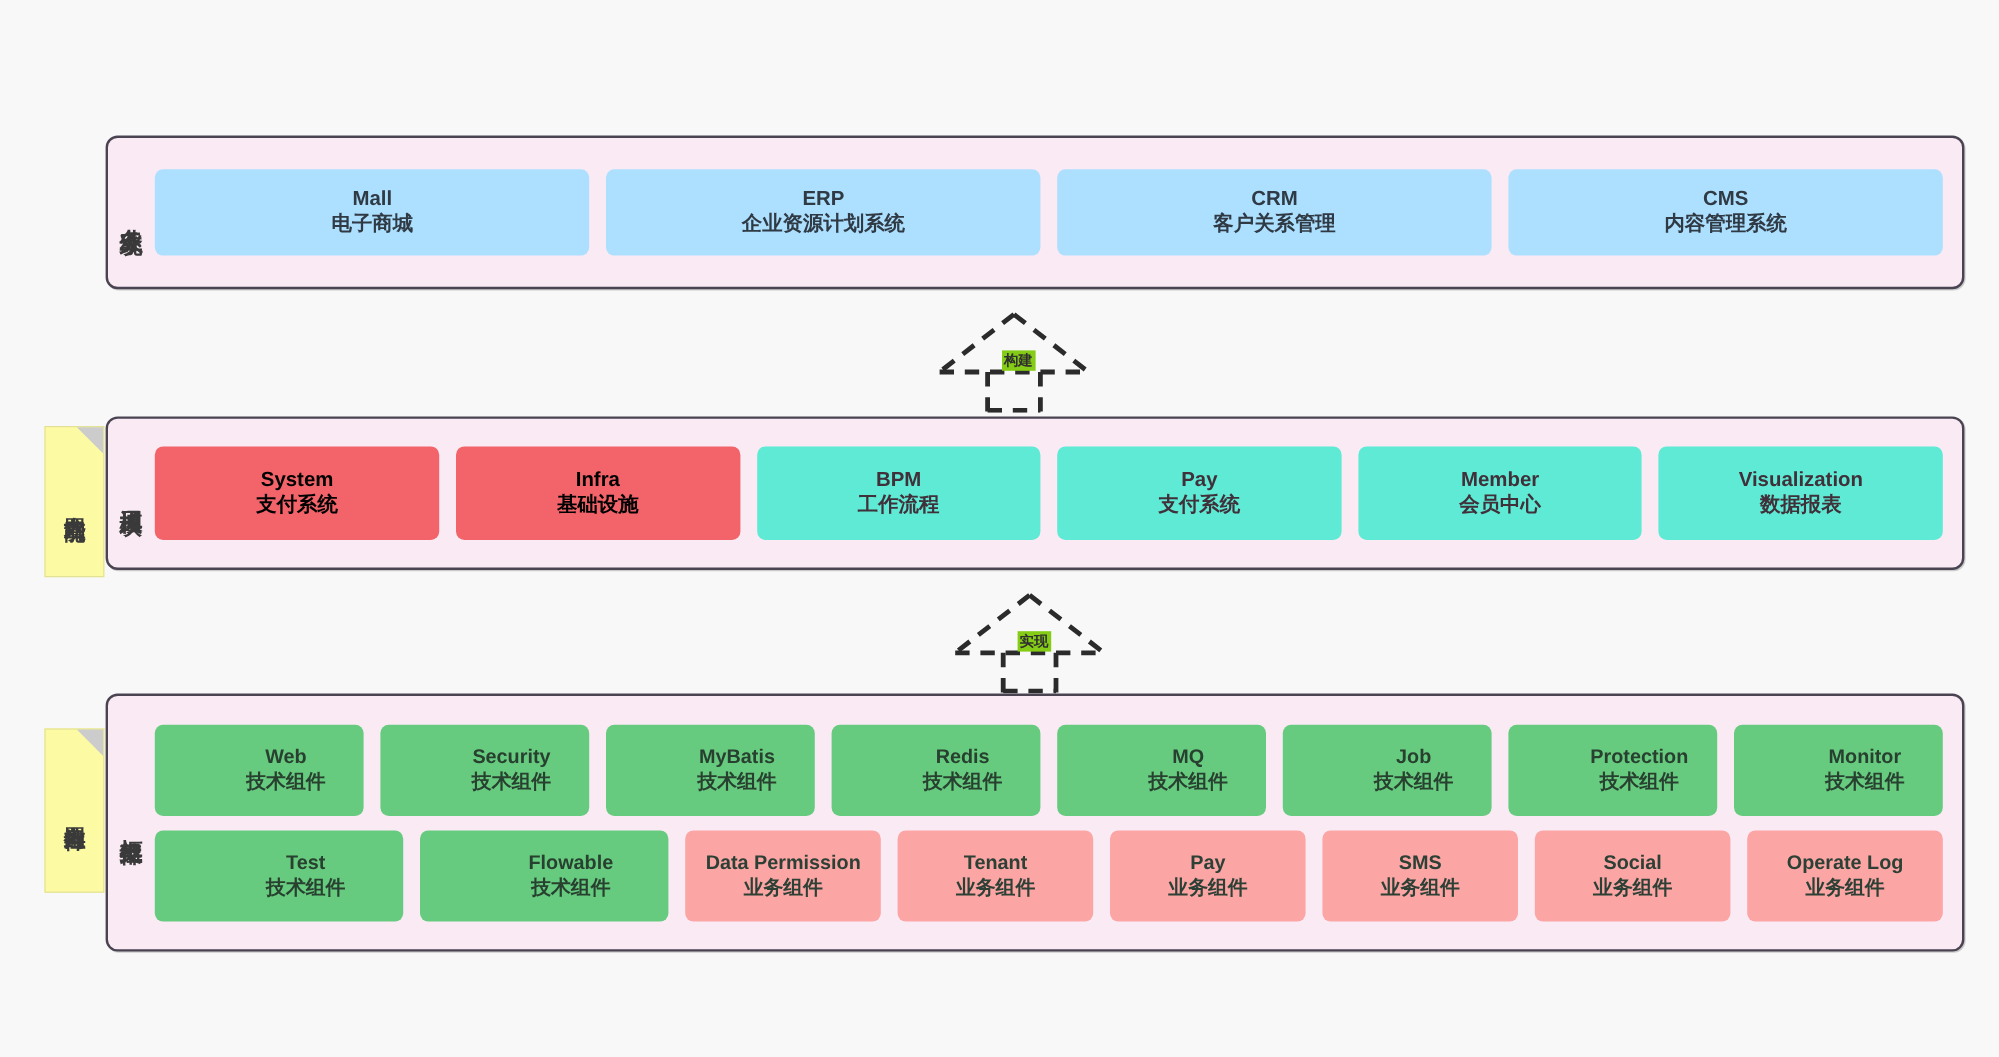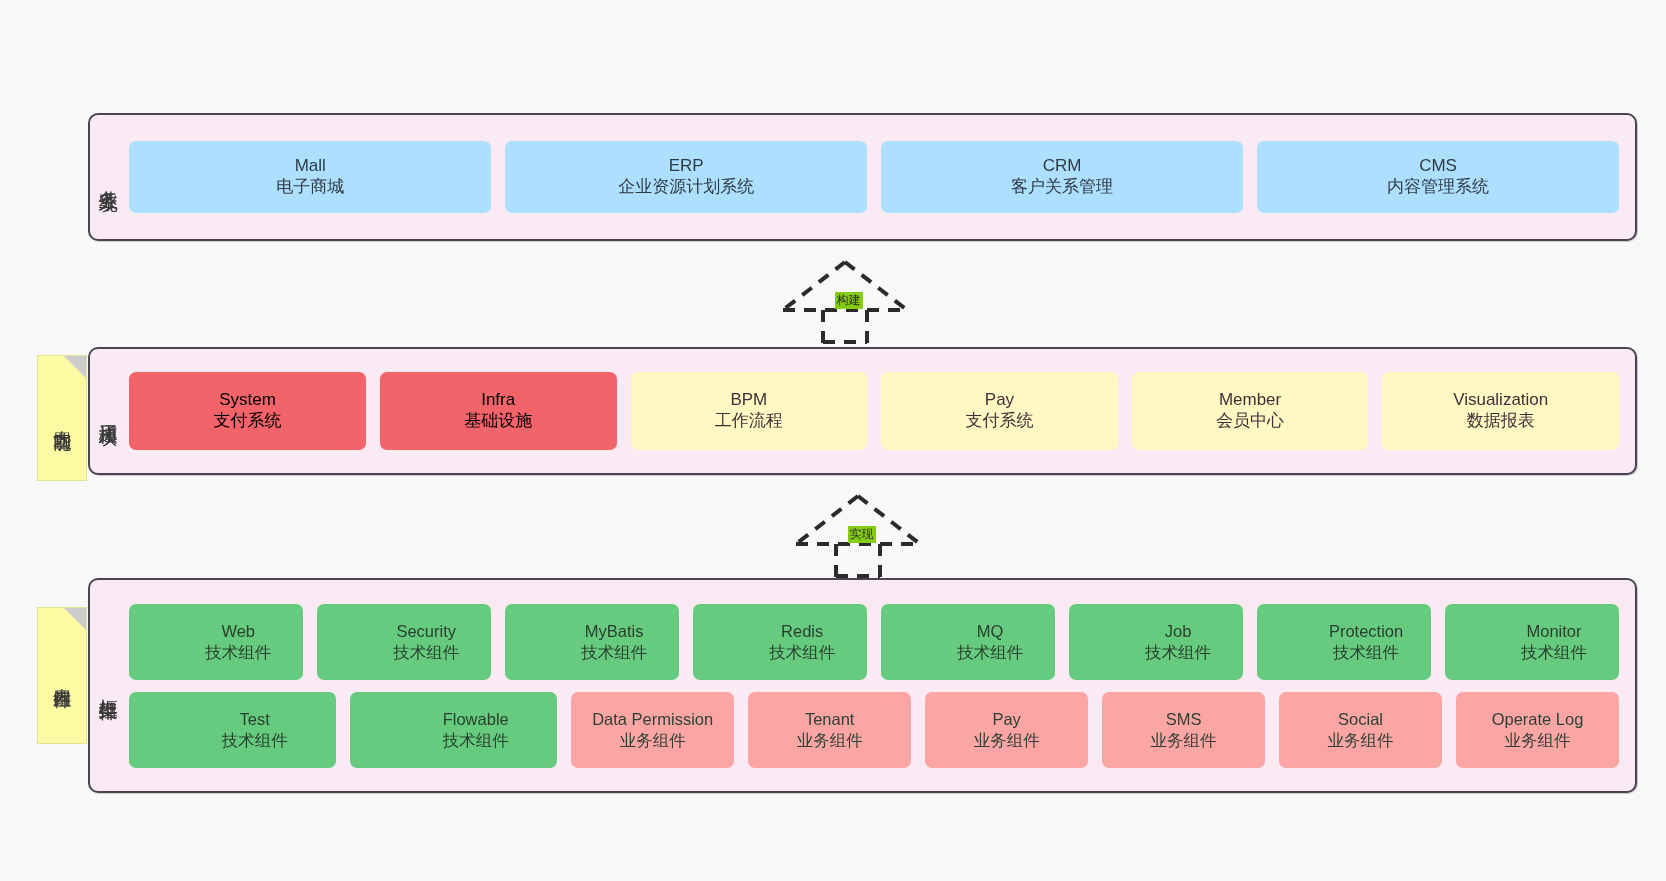--- a/index.html
+++ b/index.html
@@ -15,20 +15,21 @@
     color: #333333;
     overflow: hidden;
     position: relative;
   }
 
   #canvas {
     position: absolute;
     left: 0; top: 0;
     width: 1666px;
     height: 881px;
+    font-weight: bold;
   }
 
   
   .layer {
     position: absolute;
     box-sizing: border-box;
     background: #f9eaf4;
     border: 2px solid #4a4452;
     border-radius: 10px;
     box-shadow: 1px 1px 0 rgba(0,0,0,0.18);
@@ -81,21 +82,21 @@
     text-align: center;
     line-height: 1.22;
     padding: 6px 4px;
     user-select: none;
   }
   .box .t1 { font-size: 17px; }
   .box .t2 { font-size: 17px; }
 
   .box.blue       { background: #addfff; color: #2f3a44; }
   .box.red        { background: #f2646a; color: #000000; }
-  .box.pink       { background: #fef9c3; color: #40303a; }
+  .box.pink       { background: #5eead4; color: #40303a; }
   .box.green      { background: #67cb7f; color: #28402f; padding-left: 48px; }
   .box.greenlight { background: #fca5a5; color: #2d4035; }
 
   
   #layer-business {
     left: 88px;
     top: 113px;
     width: 1549px;
     height: 128px;
   }

